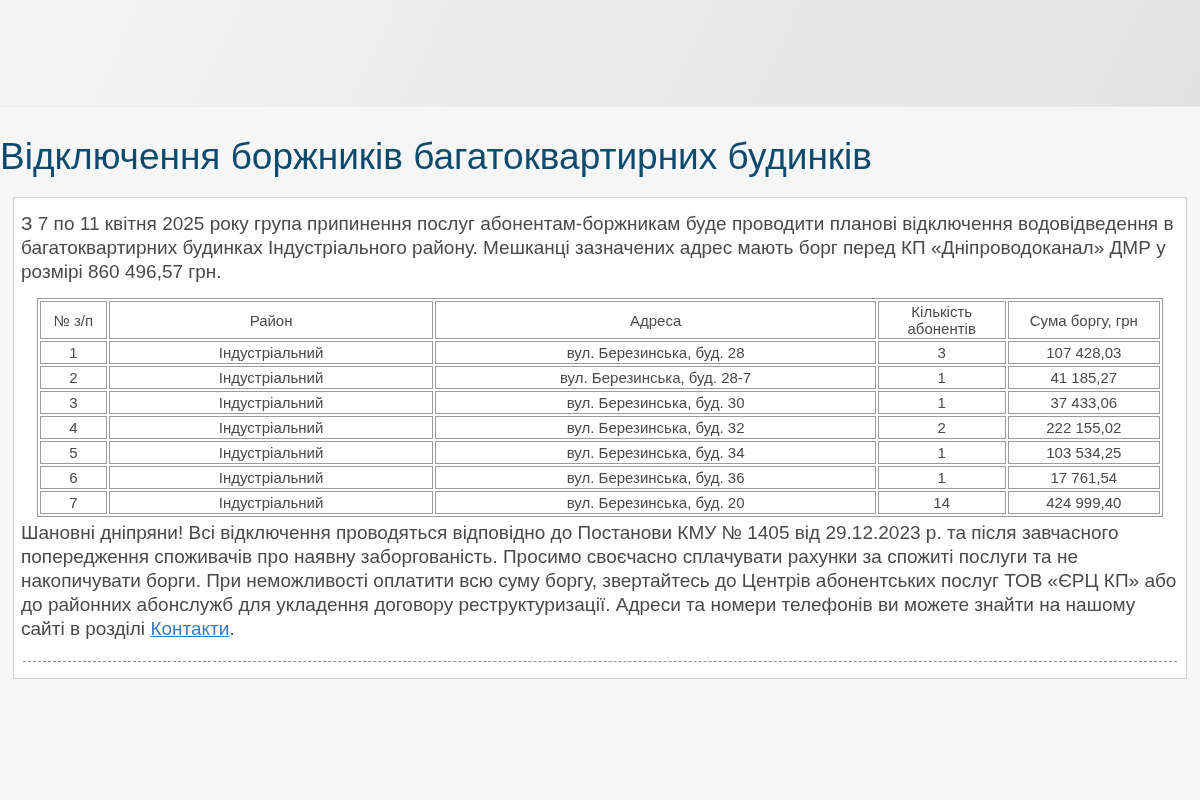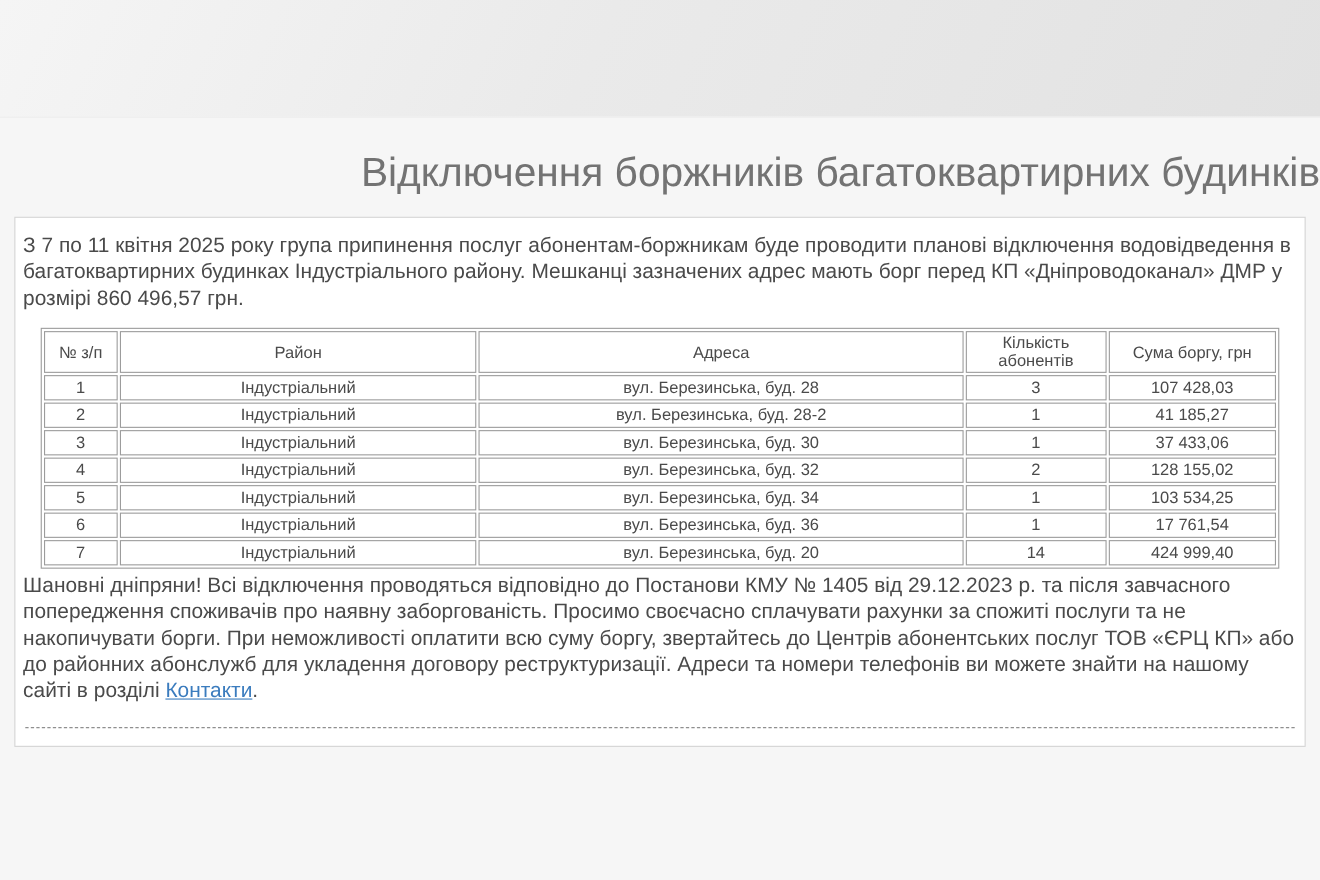--- a/index.html
+++ b/index.html
@@ -12,25 +12,25 @@
     font-family: "Liberation Sans", "DejaVu Sans", sans-serif;
     color: #4a4a4a;
   }
   .top-band {
     height: 107px;
     background: linear-gradient(115deg, #f5f5f5 0%, #eaeaea 45%, #e2e2e2 100%);
     border-bottom: 1px solid #ededed;
   }
   .page-title {
     margin: 28px 0 18px 0;
-    text-align: right;
+    text-align: left;
     font-size: 37px;
     line-height: 44px;
     font-weight: 400;
-    color: #737373;
+    color: #0c4a6e;
   }
   .content-box {
     margin: 0 13px;
     background: #ffffff;
     border: 1px solid #d3d3d3;
     padding: 12px 7px 8px 7px;
   }
   .para {
     margin: 2px 0 0 0;
     font-size: 19px;
@@ -100,39 +100,39 @@
             <td>1</td>
             <td>Індустріальний</td>
             <td>вул. Березинська, буд. 28</td>
             <td>3</td>
             <td>107 428,03</td>
           </tr>
 
           <tr>
             <td>2</td>
             <td>Індустріальний</td>
-            <td>вул. Березинська, буд. 28-2</td>
+            <td>вул. Березинська, буд. 28-7</td>
             <td>1</td>
             <td>41 185,27</td>
           </tr>
 
           <tr>
             <td>3</td>
             <td>Індустріальний</td>
             <td>вул. Березинська, буд. 30</td>
             <td>1</td>
             <td>37 433,06</td>
           </tr>
 
           <tr>
             <td>4</td>
             <td>Індустріальний</td>
             <td>вул. Березинська, буд. 32</td>
             <td>2</td>
-            <td>128 155,02</td>
+            <td>222 155,02</td>
           </tr>
 
           <tr>
             <td>5</td>
             <td>Індустріальний</td>
             <td>вул. Березинська, буд. 34</td>
             <td>1</td>
             <td>103 534,25</td>
           </tr>
 

